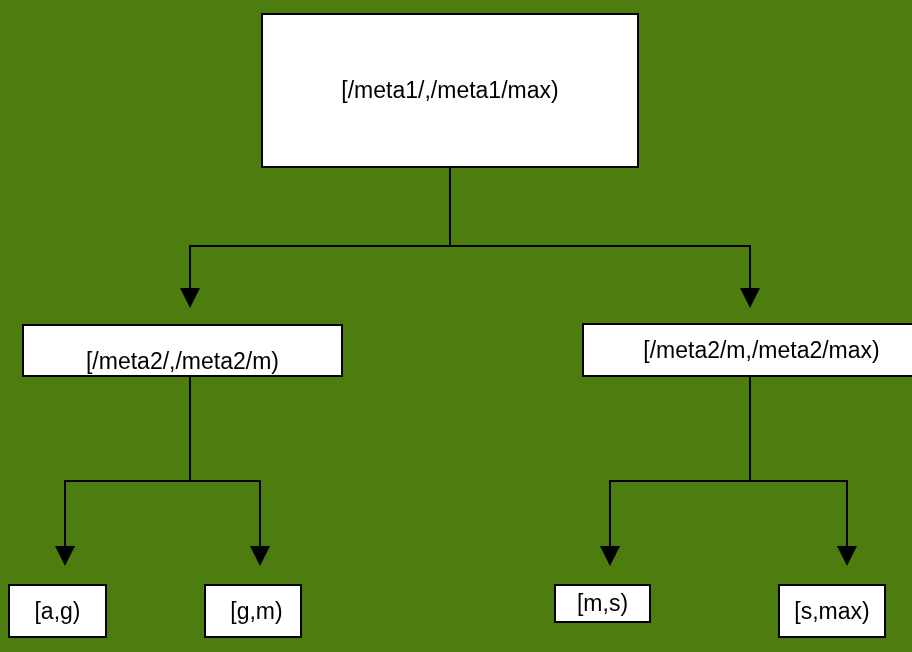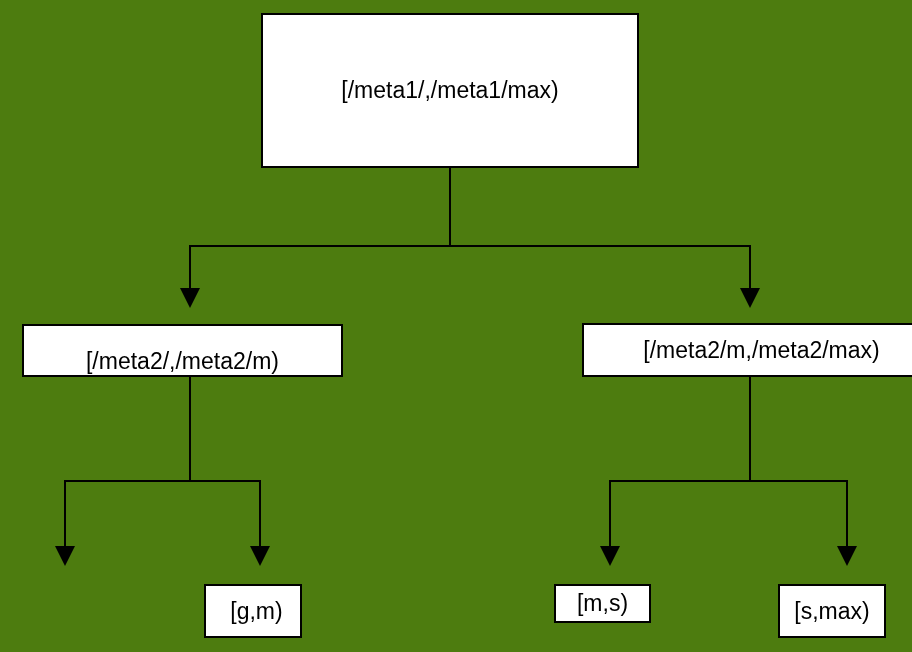--- a/index.html
+++ b/index.html
@@ -78,20 +78,23 @@
 
   <div class="node n-root">
     <span>[/meta1/,/meta1/max)</span>
   </div>
   <div class="node n-left">
     <span>[/meta2/,/meta2/m)</span>
   </div>
   <div class="node n-right">
     <span>[/meta2/m,/meta2/max)</span>
   </div>
+  <div class="node n-ag">
+    <span>[a,g)</span>
+  </div>
   <div class="node n-gm">
     <span>[g,m)</span>
   </div>
   <div class="node n-ms">
     <span>[m,s)</span>
   </div>
   <div class="node n-smax">
     <span>[s,max)</span>
   </div>
 

